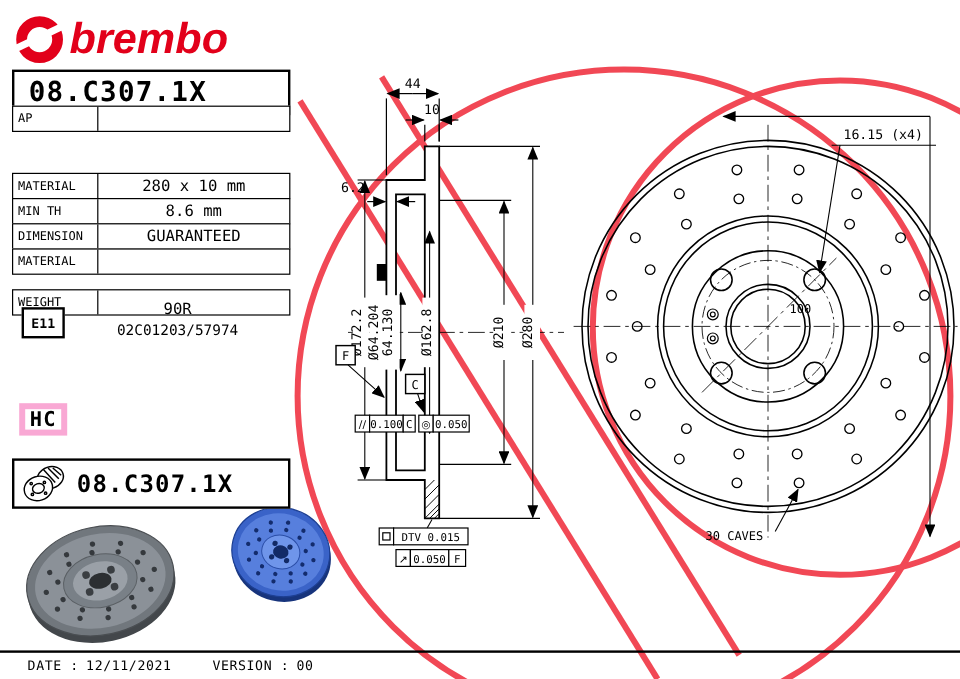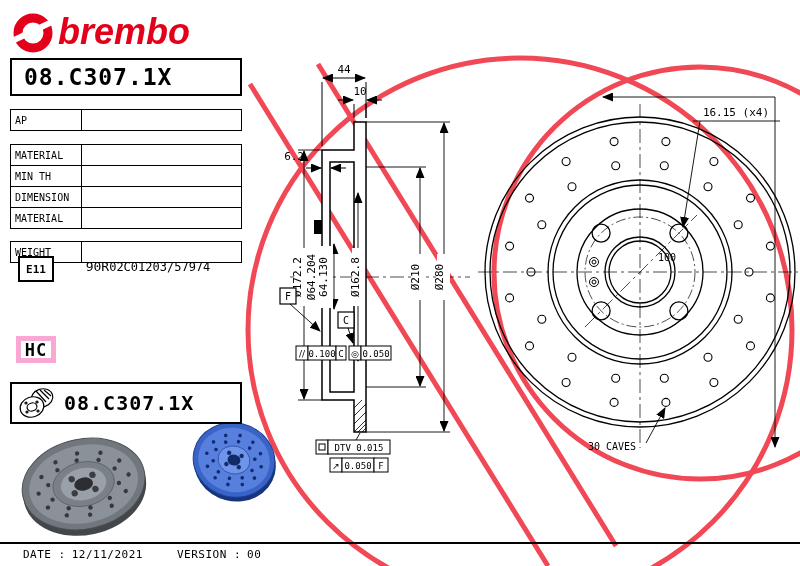--- a/index.html
+++ b/index.html
@@ -26,21 +26,21 @@
   }
   
   .spec-row{left:10px;width:232px;height:22px;display:flex;border:1px solid #000;background:#fff;}
   .spec-label{width:66px;border-right:1px solid #000;display:flex;align-items:center;
     padding-left:4px;font-size:10px;}
   .spec-value{flex:1;display:flex;align-items:center;justify-content:center;font-size:13px;}
   
   .e11-row{left:10px;top:248px;width:232px;height:38px;display:flex;background:transparent;}
   .e11-badge{width:32px;height:22px;border:2px solid #000;background:#fff;margin-left:8px;margin-top:8px;
     display:flex;align-items:center;justify-content:center;font-size:11px;font-weight:bold;}
-  .e11-text{flex:1;display:flex;flex-direction:row;align-items:center;justify-content:center;line-height:16px;}
+  .e11-text{flex:1;display:flex;flex-direction:column;align-items:center;justify-content:center;line-height:16px;}
   .e11-line1{font-size:13px;}
   .e11-line2{font-size:12px;}
   
   .hc-badge{left:16px;top:336px;width:40px;height:27px;border:5px solid #f9a8d4;background:#fff;
     display:flex;align-items:center;justify-content:center;font-size:17px;font-weight:bold;letter-spacing:1px;}
   
   .disc-row{left:10px;top:382px;width:232px;height:42px;border:2px solid #000;background:#fff;
     display:flex;align-items:center;gap:6px;padding-left:6px;}
   .disc-row .num{font-size:20px;font-weight:bold;letter-spacing:1px;}
   
@@ -68,32 +68,35 @@
     <circle cx="21" cy="21" r="15" fill="none" stroke="#e2001a" stroke-width="9"></circle>
     <line x1="0" y1="29" x2="42" y2="9" stroke="#ffffff" stroke-width="6"></line>
   </svg>
   <span class="wordmark">brembo</span>
 </div>
 
 <div class="abs panel partbox">
   <span>08.C307.1X</span>
 </div>
 
-<div class="abs panel spec-row" style="top:109px">
+<div class="abs panel spec-row" style="top:88px">
   <div class="spec-label">AP</div>
 </div>
 
 <div class="abs panel spec-row" style="top:144px">
   <div class="spec-label">MATERIAL</div>
+  <div class="spec-value">280 x 10 mm</div>
 </div>
 <div class="abs panel spec-row" style="top:165px">
   <div class="spec-label">MIN TH</div>
+  <div class="spec-value">8.6 mm</div>
 </div>
 <div class="abs panel spec-row" style="top:186px">
   <div class="spec-label">DIMENSION</div>
+  <div class="spec-value">GUARANTEED</div>
 </div>
 <div class="abs panel spec-row" style="top:207px">
   <div class="spec-label">MATERIAL</div>
 </div>
 <div class="abs panel spec-row" style="top:241px">
   <div class="spec-label">WEIGHT</div>
 </div>
 
 <div class="abs panel e11-row">
   <div class="e11-badge">E11</div>

